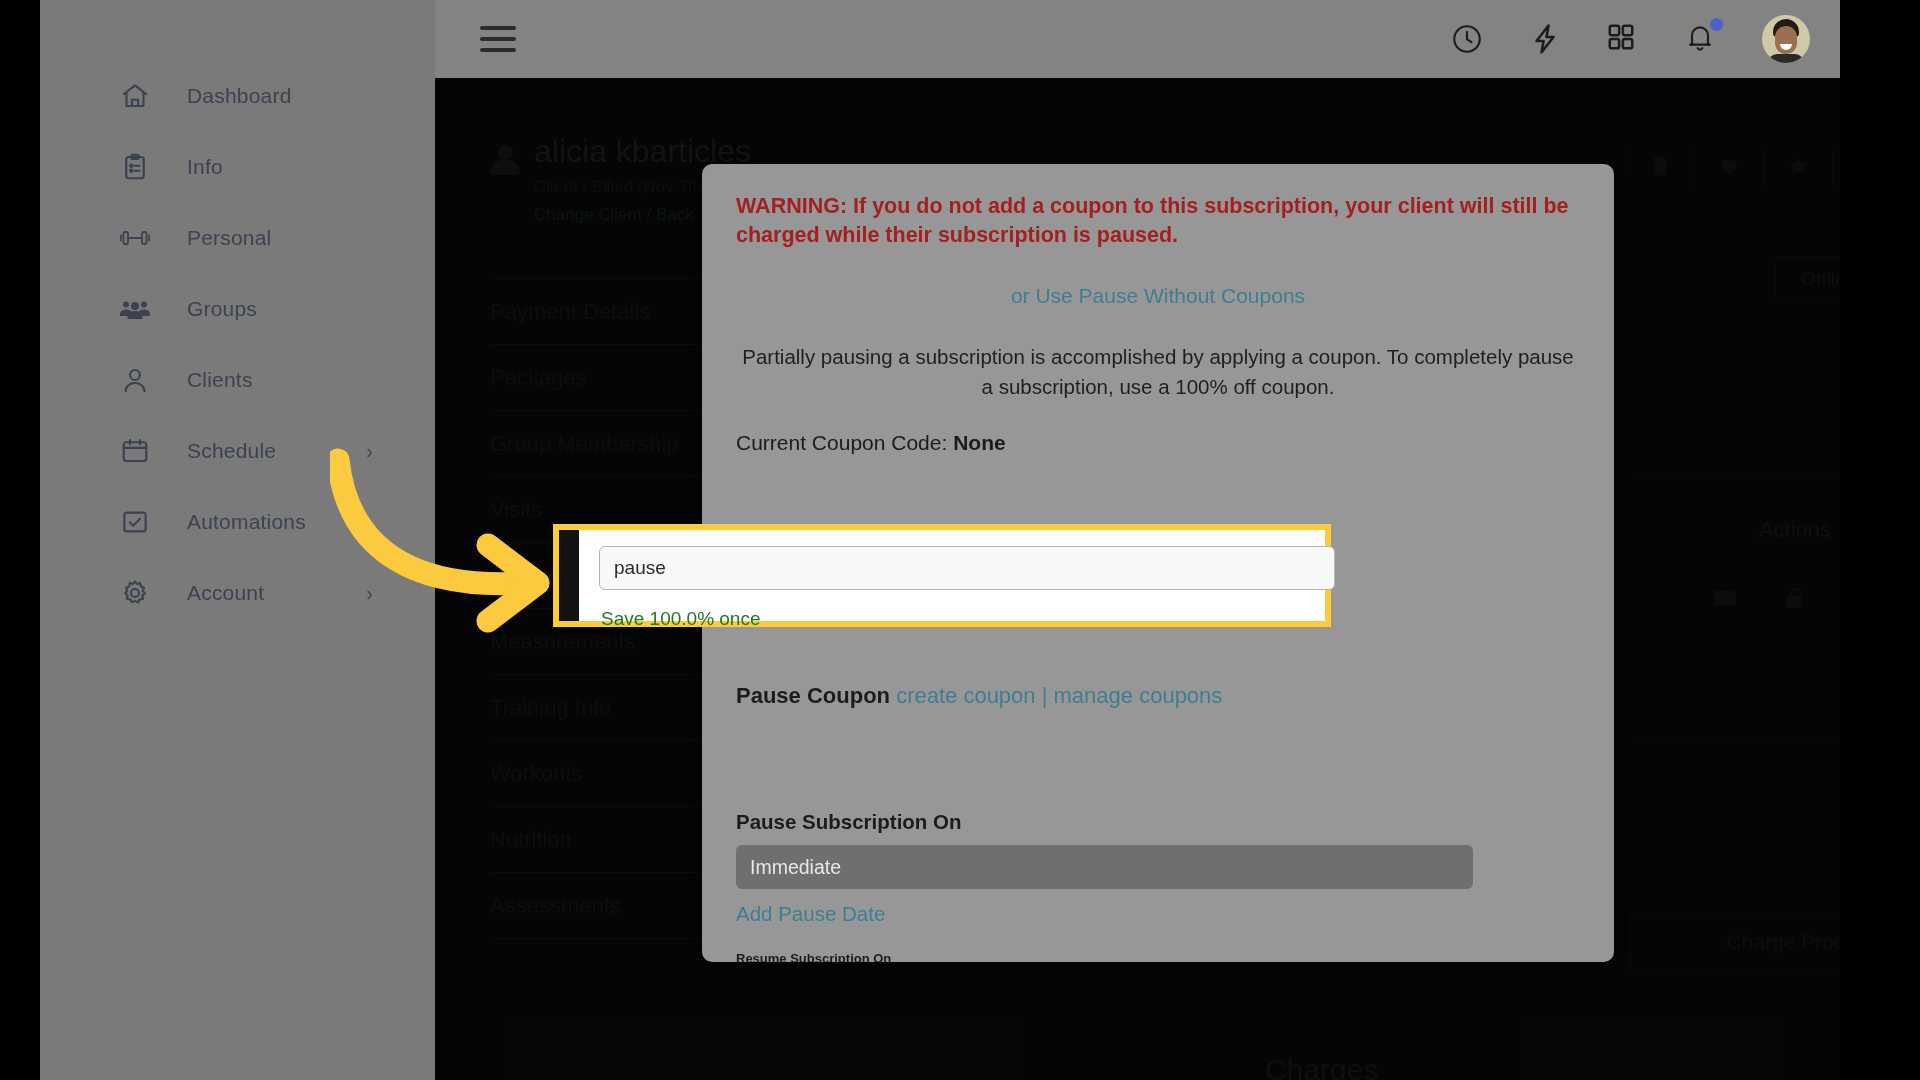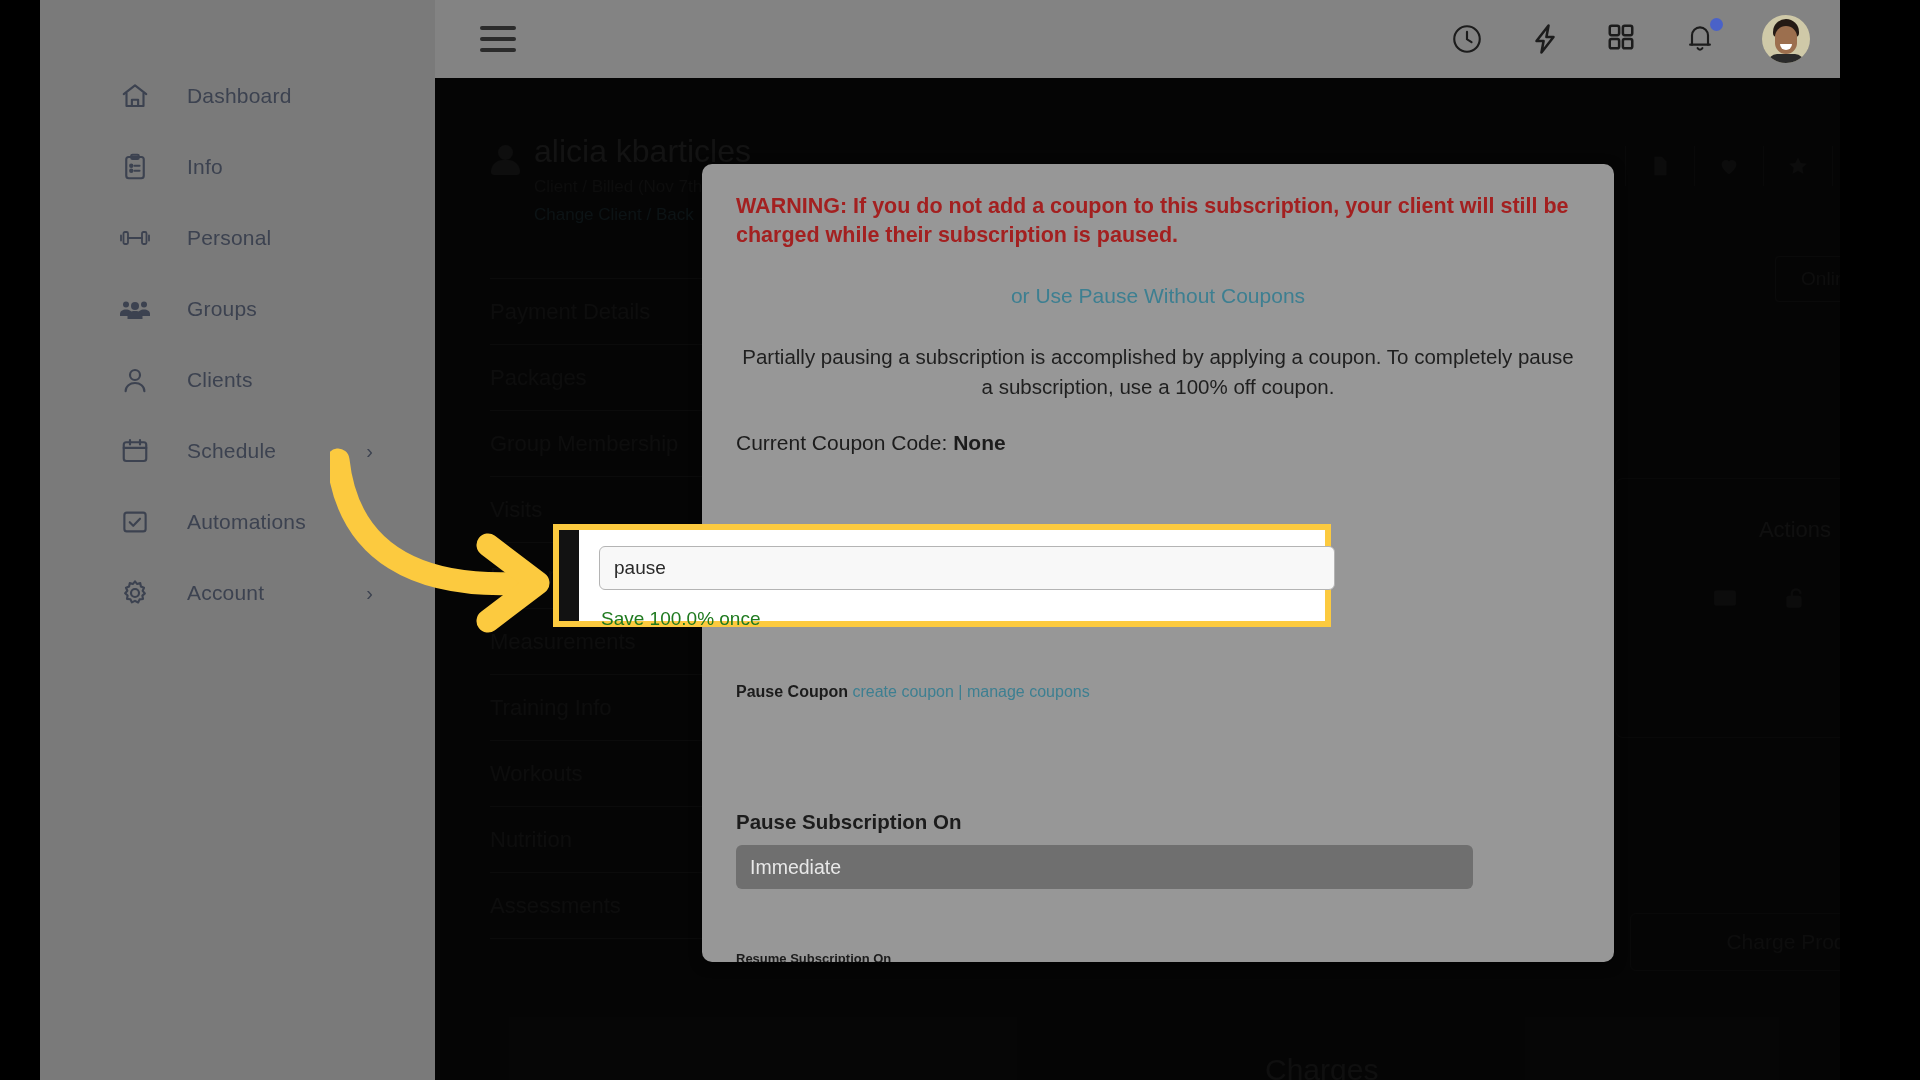--- a/index.html
+++ b/index.html
@@ -165,21 +165,21 @@
     position:absolute; left:20px; top:16px; width:736px; height:44px;
     border:1px solid #b4b4b4; border-radius:6px; background:#f8f8f8;
     font-size:19px; color:#2a2a2a; padding:0 14px; outline:none;
     font-family:"Liberation Sans", sans-serif;
   }
   .save-note{
     position:absolute; left:22px; top:66px; font-size:19px; color:#1f7a1f;margin-top:12px;
   }
   
   .coupon-label-row{
-    position:absolute; left:34px; top:519px; font-size:16px; font-weight:bold;
+    position:absolute; left:34px; top:519px; font-size:22px; font-weight:bold;
     color:#1c1c1c; z-index:31; white-space:nowrap;
   }
   .coupon-label-row .sub{ font-weight:normal; color:#3d7f91; }
 
   .field-label{ font-size:20.5px; font-weight:bold; color:#1c1c1c; }
   .select-box{
     margin-top:11px; width:737px; height:44px; background:#6f6f6f;
     border-radius:6px; display:flex; align-items:center; padding:0 14px;
     font-size:19.5px; color:#e8e8e8; cursor:pointer;
   }
@@ -439,20 +439,21 @@
       <span class="sub">create coupon</span>
       <span class="sub">|</span>
       <span class="sub">manage coupons</span>
     </div>
 
     <div style="position:absolute; left:34px; top:646px;">
       <div class="field-label">Pause Subscription On</div>
       <div class="select-box">
         <span>Immediate</span>
       </div>
+      <div class="link-below">Add Pause Date</div>
     </div>
 
     <div class="cut-label">Resume Subscription On</div>
   </div>
 
   <div class="highlight">
     <div class="hl-dark"></div>
     <div class="hl-inner">
       <input class="coupon-input" value="pause" placeholder="Coupon code" style="">
       <div class="save-note">Save 100.0% once</div>

